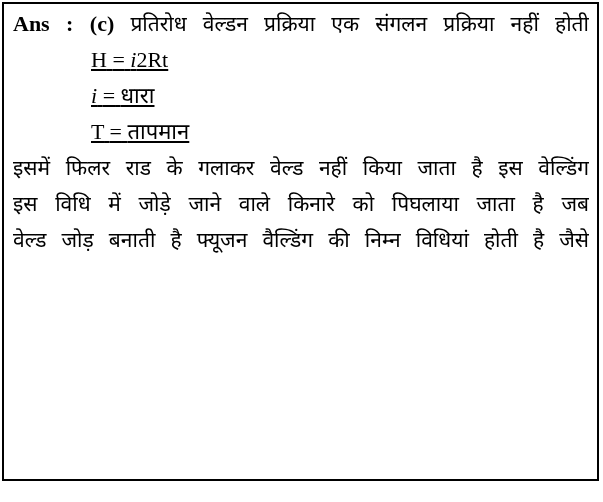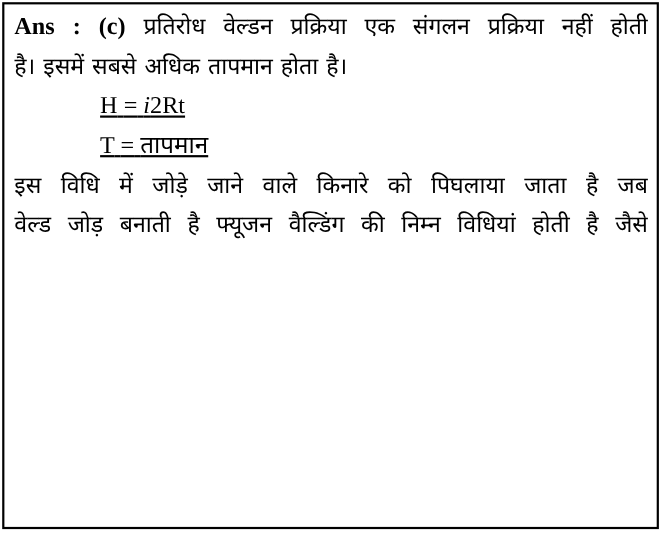--- a/index.html
+++ b/index.html
@@ -57,25 +57,26 @@
     font-style: italic;
   }
 </style>
 </head>
 <body>
 
 <div class="answer-box">
 
   <div class="tline"><span class="ans-label">Ans : (c)</span> <span>प्रतिरोध वेल्डन प्रक्रिया एक संगलन प्रक्रिया नहीं होती</span></div>
 
-  <div class="tline left">है। इसमें सबसे अधिक तापमान होता है।</div>
 
   <div class="formula-line"><span>H</span> <span>=</span> <i>i</i><span>2Rt</span></div>
 
 
+  <div class="formula-line"><i>i</i> <span>=</span> <span>धारा</span></div>
 
 
   <div class="formula-line"><span>T</span> <span>=</span> <span>तापमान</span></div>
 
+  <div class="tline">इसमें फिलर राड के गलाकर वेल्ड नहीं किया जाता है इस वेल्डिंग</div>
   <div class="tline">इस विधि में जोड़े जाने वाले किनारे को पिघलाया जाता है जब</div>
   <div class="tline">वेल्ड जोड़ बनाती है फ्यूजन वैल्डिंग की निम्न विधियां होती है जैसे</div>
 
 </div>
 
 </body></html>

